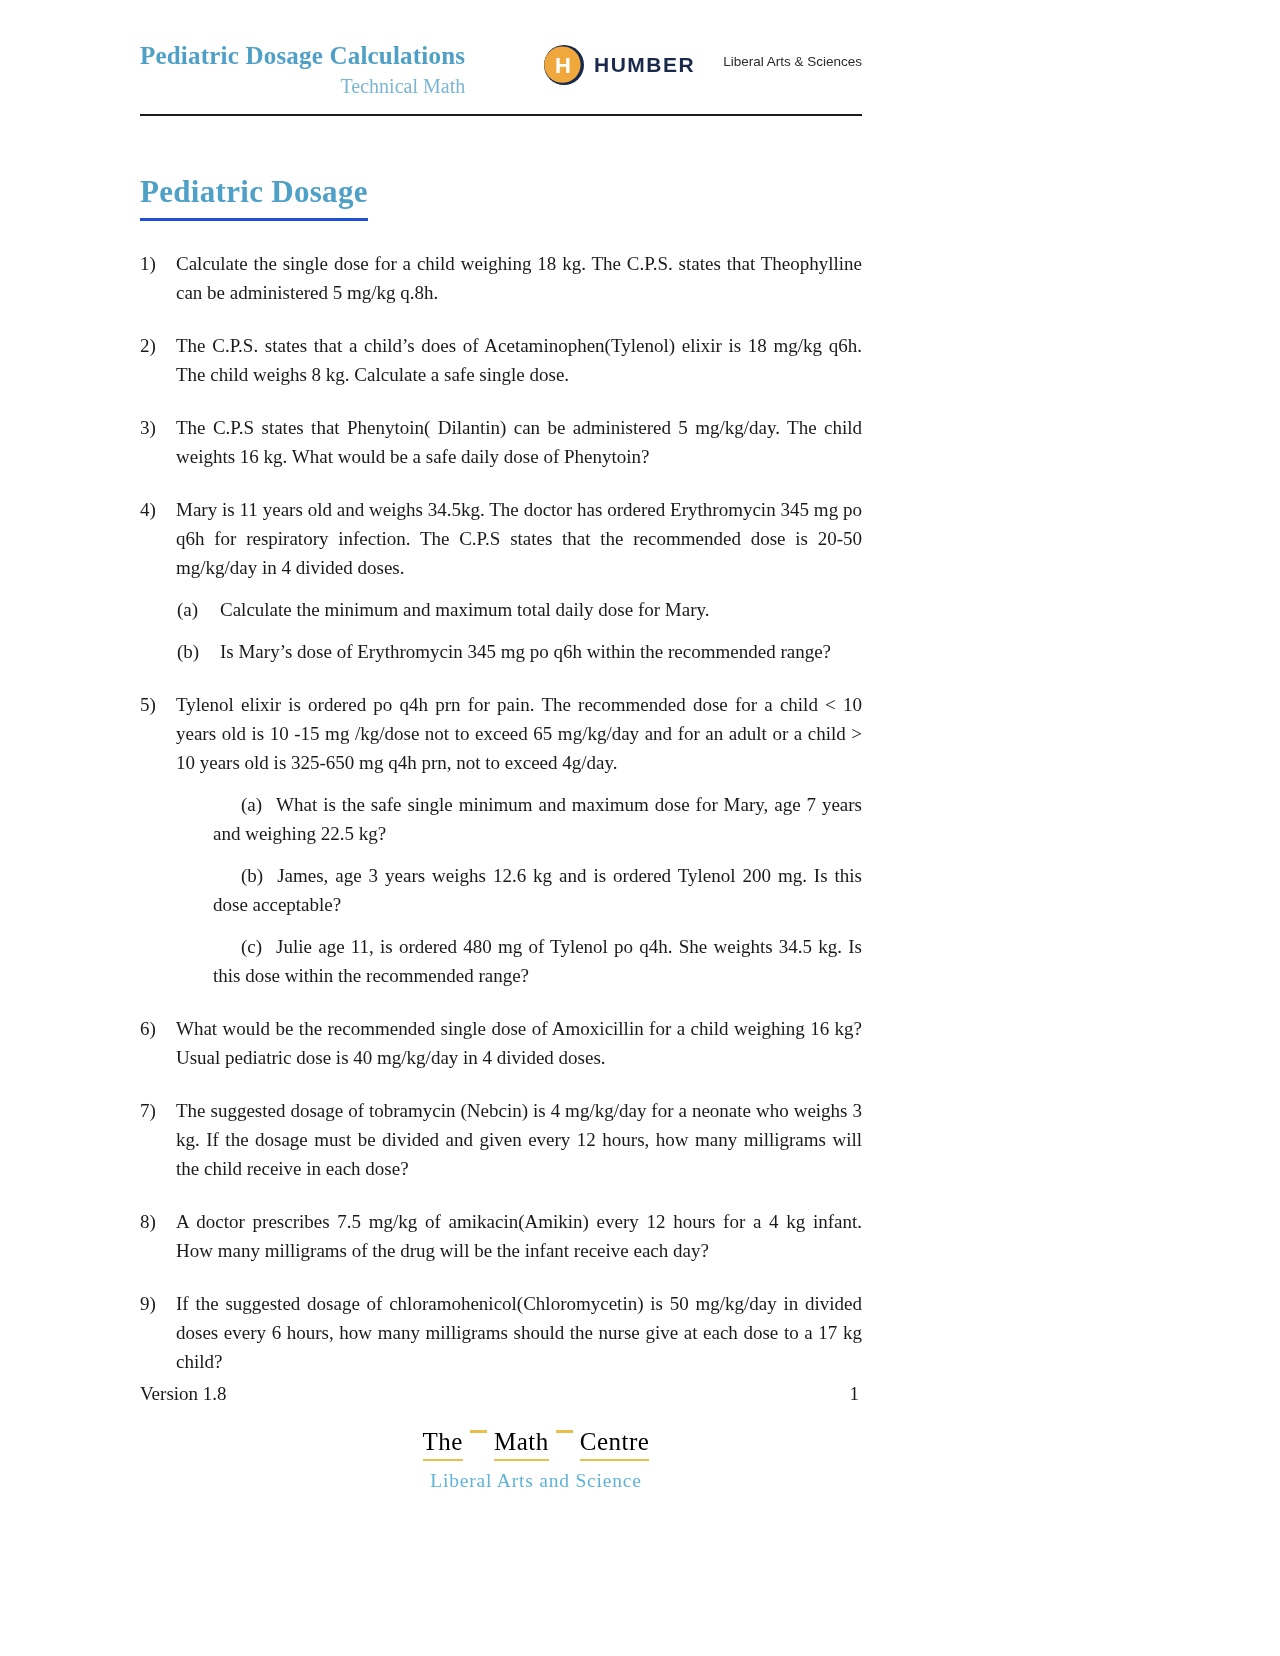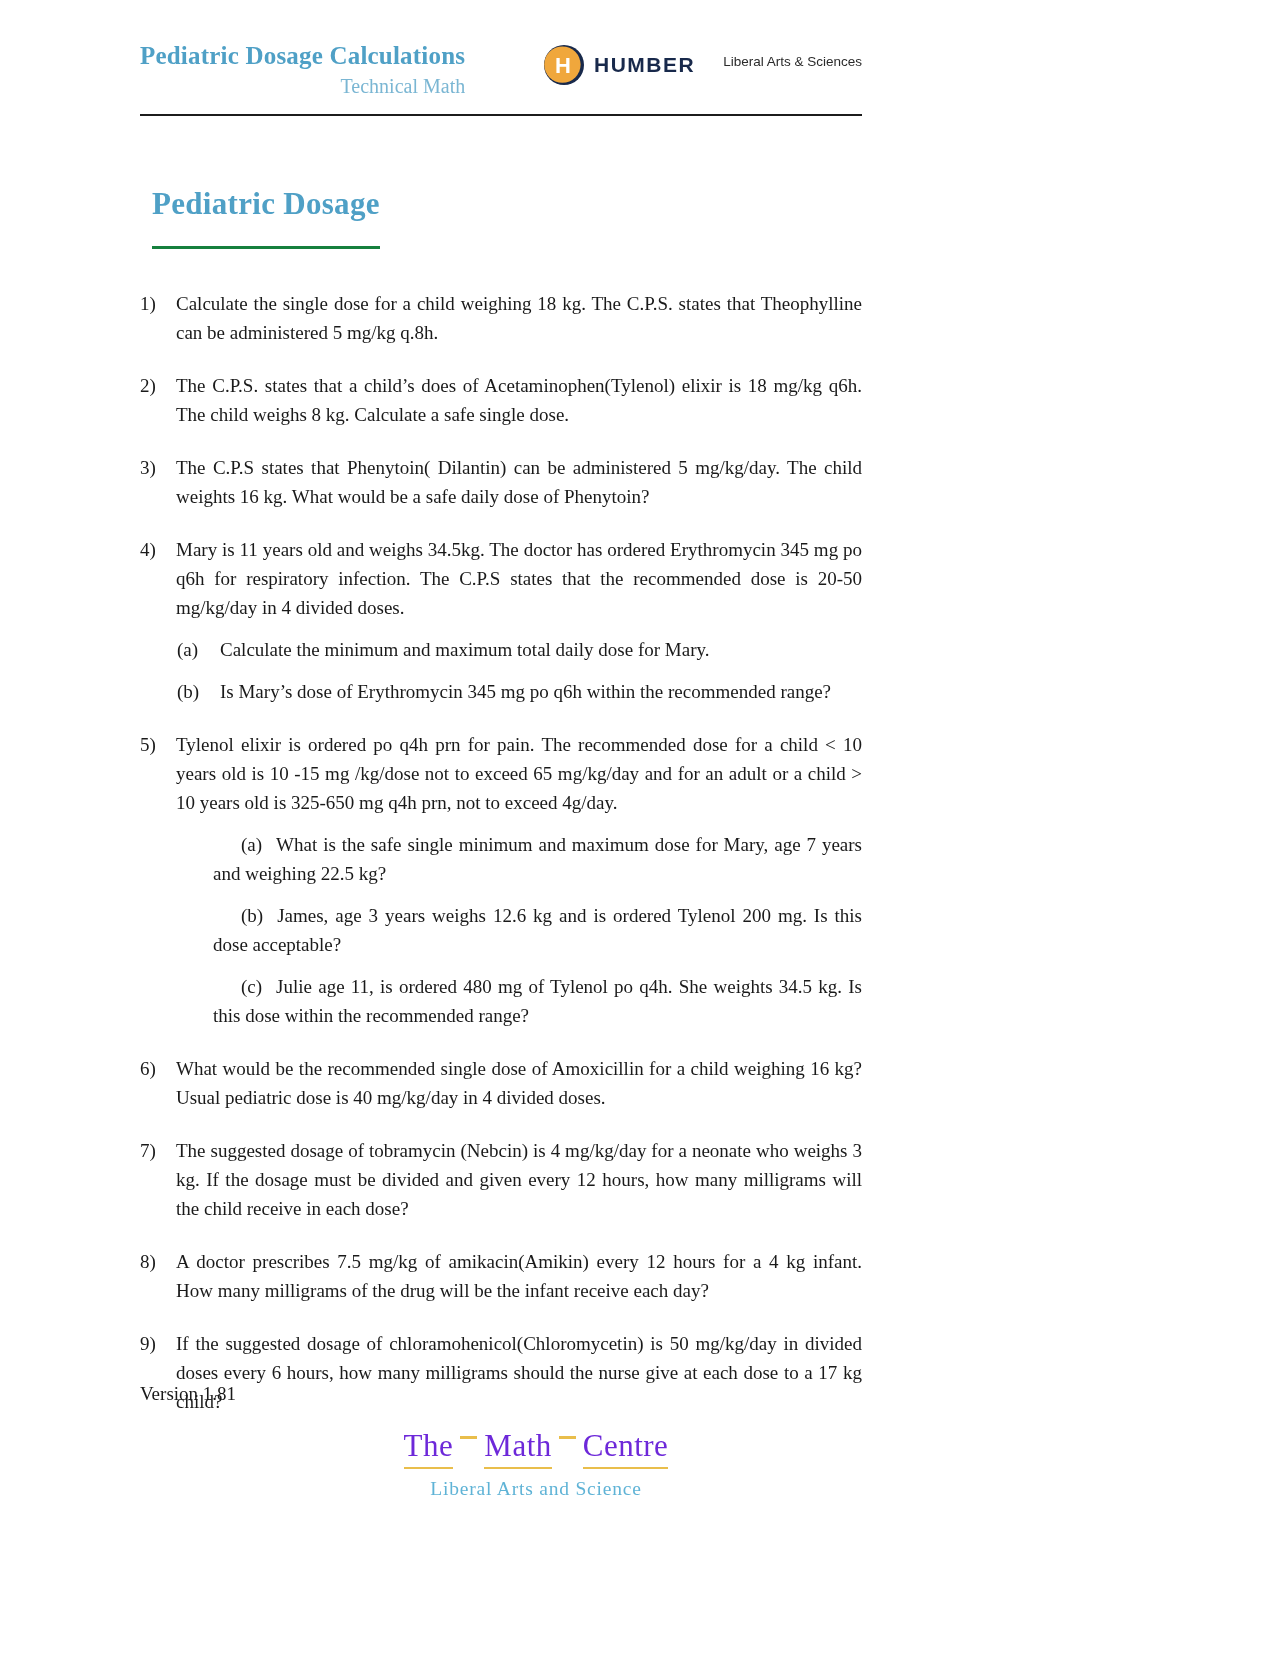--- a/index.html
+++ b/index.html
@@ -31,26 +31,26 @@
   .logo-tagline {
     font-family: "Liberation Sans", sans-serif;
     font-size: 13.5px; color: #2b2b2b; margin-top: 1px;
   }
   .header-rule { border: 0; border-top: 2px solid #1c1c1c; margin: 16px 0 0 0; }
 
   
   .heading-wrap { margin-top: 58px; }
   .section-heading {
     display: inline-block;
-    margin: 12px;
+    margin: 0;
     font-size: 31px;
     font-weight: bold;
     color: #4FA0C6;
-    padding-bottom: 24px;
-    border-bottom: 3px solid #15803d;
+    padding-bottom: 8px;
+    border-bottom: 3px solid #1d4ed8;
     letter-spacing: 0.3px;
   }
 
   
   .problems { margin-top: 28px; font-size: 19px; line-height: 29px; }
   .problem { display: flex; margin-bottom: 24px; }
   .p-marker { width: 36px; flex-shrink: 0; }
   .p-body { flex: 1; min-width: 0; }
   .p-text { margin: 0; text-align: justify; }
 
@@ -58,29 +58,29 @@
   .subitem.hanging { display: flex; }
   .subitem.hanging .s-marker { width: 44px; flex-shrink: 0; padding-left: 1px; }
   .subitem.hanging .s-text { flex: 1; text-align: justify; }
   .subitem.indent { margin-left: 37px; text-indent: 28px; text-align: justify; }
   .subitem.indent .s-marker { margin-right: 14px; }
 
   
   .footer-meta {
     position: absolute;
     left: 140px; right: 213px; top: 1383px;
-    display: flex; 
+    display: flex; justify-content: space-between;
     font-size: 19px;
   }
   .math-centre {
     position: absolute;
     top: 1428px; left: 0; width: 100%;
     text-align: center;
   }
-  .tmc-title { font-size: 31px; color: #6d28d9; letter-spacing: 0.5px; }
+  .tmc-title { font-size: 25px; color: #000000; letter-spacing: 0.5px; }
   .tmc-word {
     display: inline-block;
     border-bottom: 2px solid #E9BE4B;
     padding-bottom: 3px;
   }
   .tmc-dash {
     display: inline-block;
     width: 17px; height: 3px;
     background: #E9BE4B;
     margin: 0 7px;

